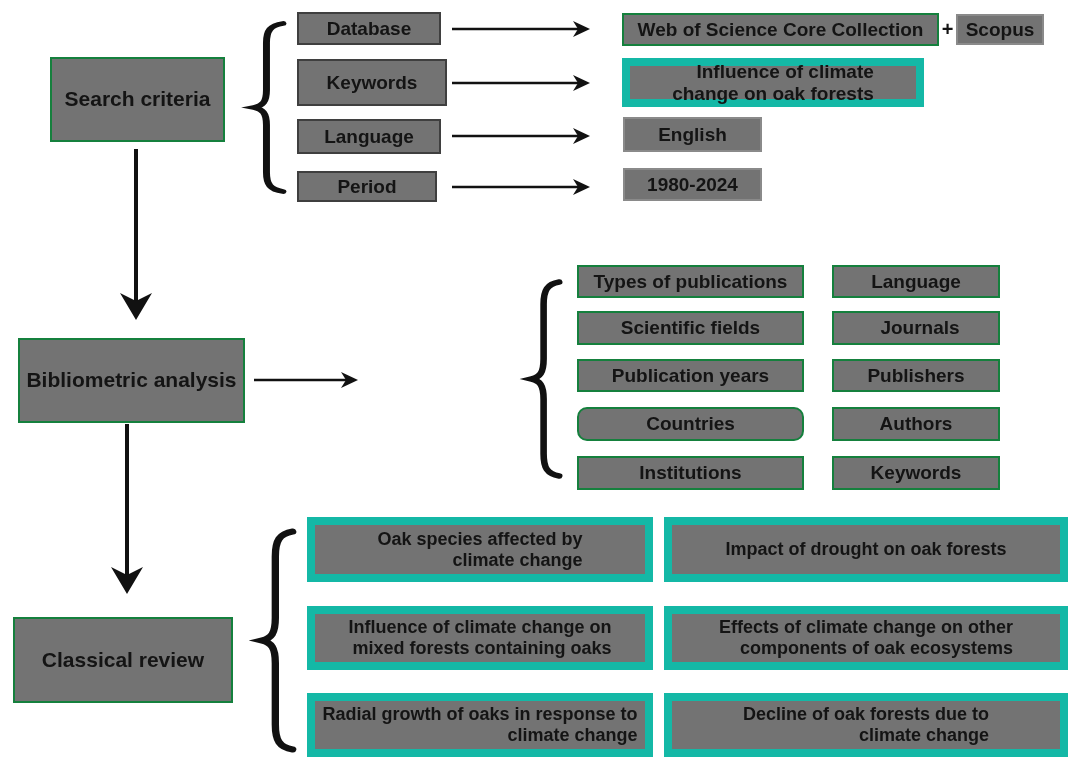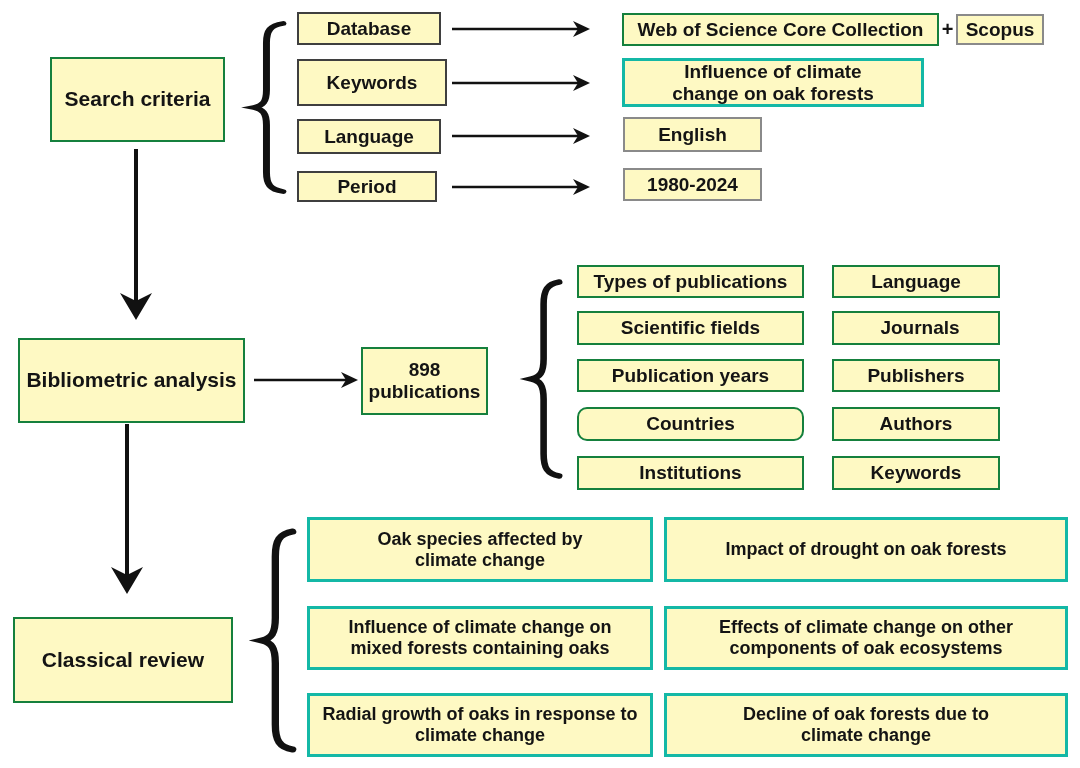--- a/index.html
+++ b/index.html
@@ -9,29 +9,29 @@
     background:#ffffff;
     font-family:"Liberation Sans", sans-serif;
     font-weight:700;
     color:#141414;
     overflow:hidden;
   }
   .box{
     position:absolute;
     display:flex;align-items:center;justify-content:center;
     text-align:center;
-    background:#fef9c3;
+    background:#737373;
     box-sizing:border-box;
     white-space:pre-line;
     line-height:1.15;
   }
   .b-dark{border:2px solid #15803d;}
   .b-mid{border:2px solid #3f3f3f;}
   .b-gray{border:2px solid #8a8a8a;}
-  .b-thick{border:3px solid #14b8a6;}
+  .b-thick{border:8px solid #14b8a6;text-align:right;}
   .fs-stage{font-size:21px;}
   .fs-label{font-size:19px;}
   .fs-small{font-size:18px;}
   .plus{
     position:absolute;display:flex;align-items:center;justify-content:center;
     font-size:20px;
   }
   svg.connector{position:absolute;overflow:visible;}
 </style>
 </head>
@@ -103,22 +103,20 @@
   <svg class="connector" style="left:109px;top:424px;width:36px;height:170px;">
     <line x1="18" y1="0" x2="18" y2="151" stroke="#111" stroke-width="4"></line>
     <polygon points="18,170 2,143 18,151 34,143" fill="#111"></polygon>
   </svg>
 
   <svg class="connector" style="left:254px;top:370px;width:104px;height:20px;">
     <line x1="0" y1="10" x2="93" y2="10" stroke="#111" stroke-width="2.5"></line>
     <polygon points="104,10 87,2 92,10 87,18" fill="#111"></polygon>
   </svg>
 
-  <div class="box b-dark fs-label" style="left:361px;top:347px;width:127px;height:68px;">898
-publications</div>
 
   <div class="box b-dark fs-label" style="left:577px;top:265px;width:227px;height:33px;">Types of publications</div>
   <div class="box b-dark fs-label" style="left:577px;top:311px;width:227px;height:34px;">Scientific fields</div>
   <div class="box b-dark fs-label" style="left:577px;top:359px;width:227px;height:33px;">Publication years</div>
   <div class="box b-dark fs-label" style="left:577px;top:407px;width:227px;height:34px;border-radius:10px;">Countries</div>
   <div class="box b-dark fs-label" style="left:577px;top:456px;width:227px;height:34px;">Institutions</div>
 
   <div class="box b-dark fs-label" style="left:832px;top:265px;width:168px;height:33px;">Language</div>
   <div class="box b-dark fs-label" style="left:832px;top:311px;width:168px;height:34px;padding-left:8px;">Journals</div>
   <div class="box b-dark fs-label" style="left:832px;top:359px;width:168px;height:33px;">Publishers</div>

